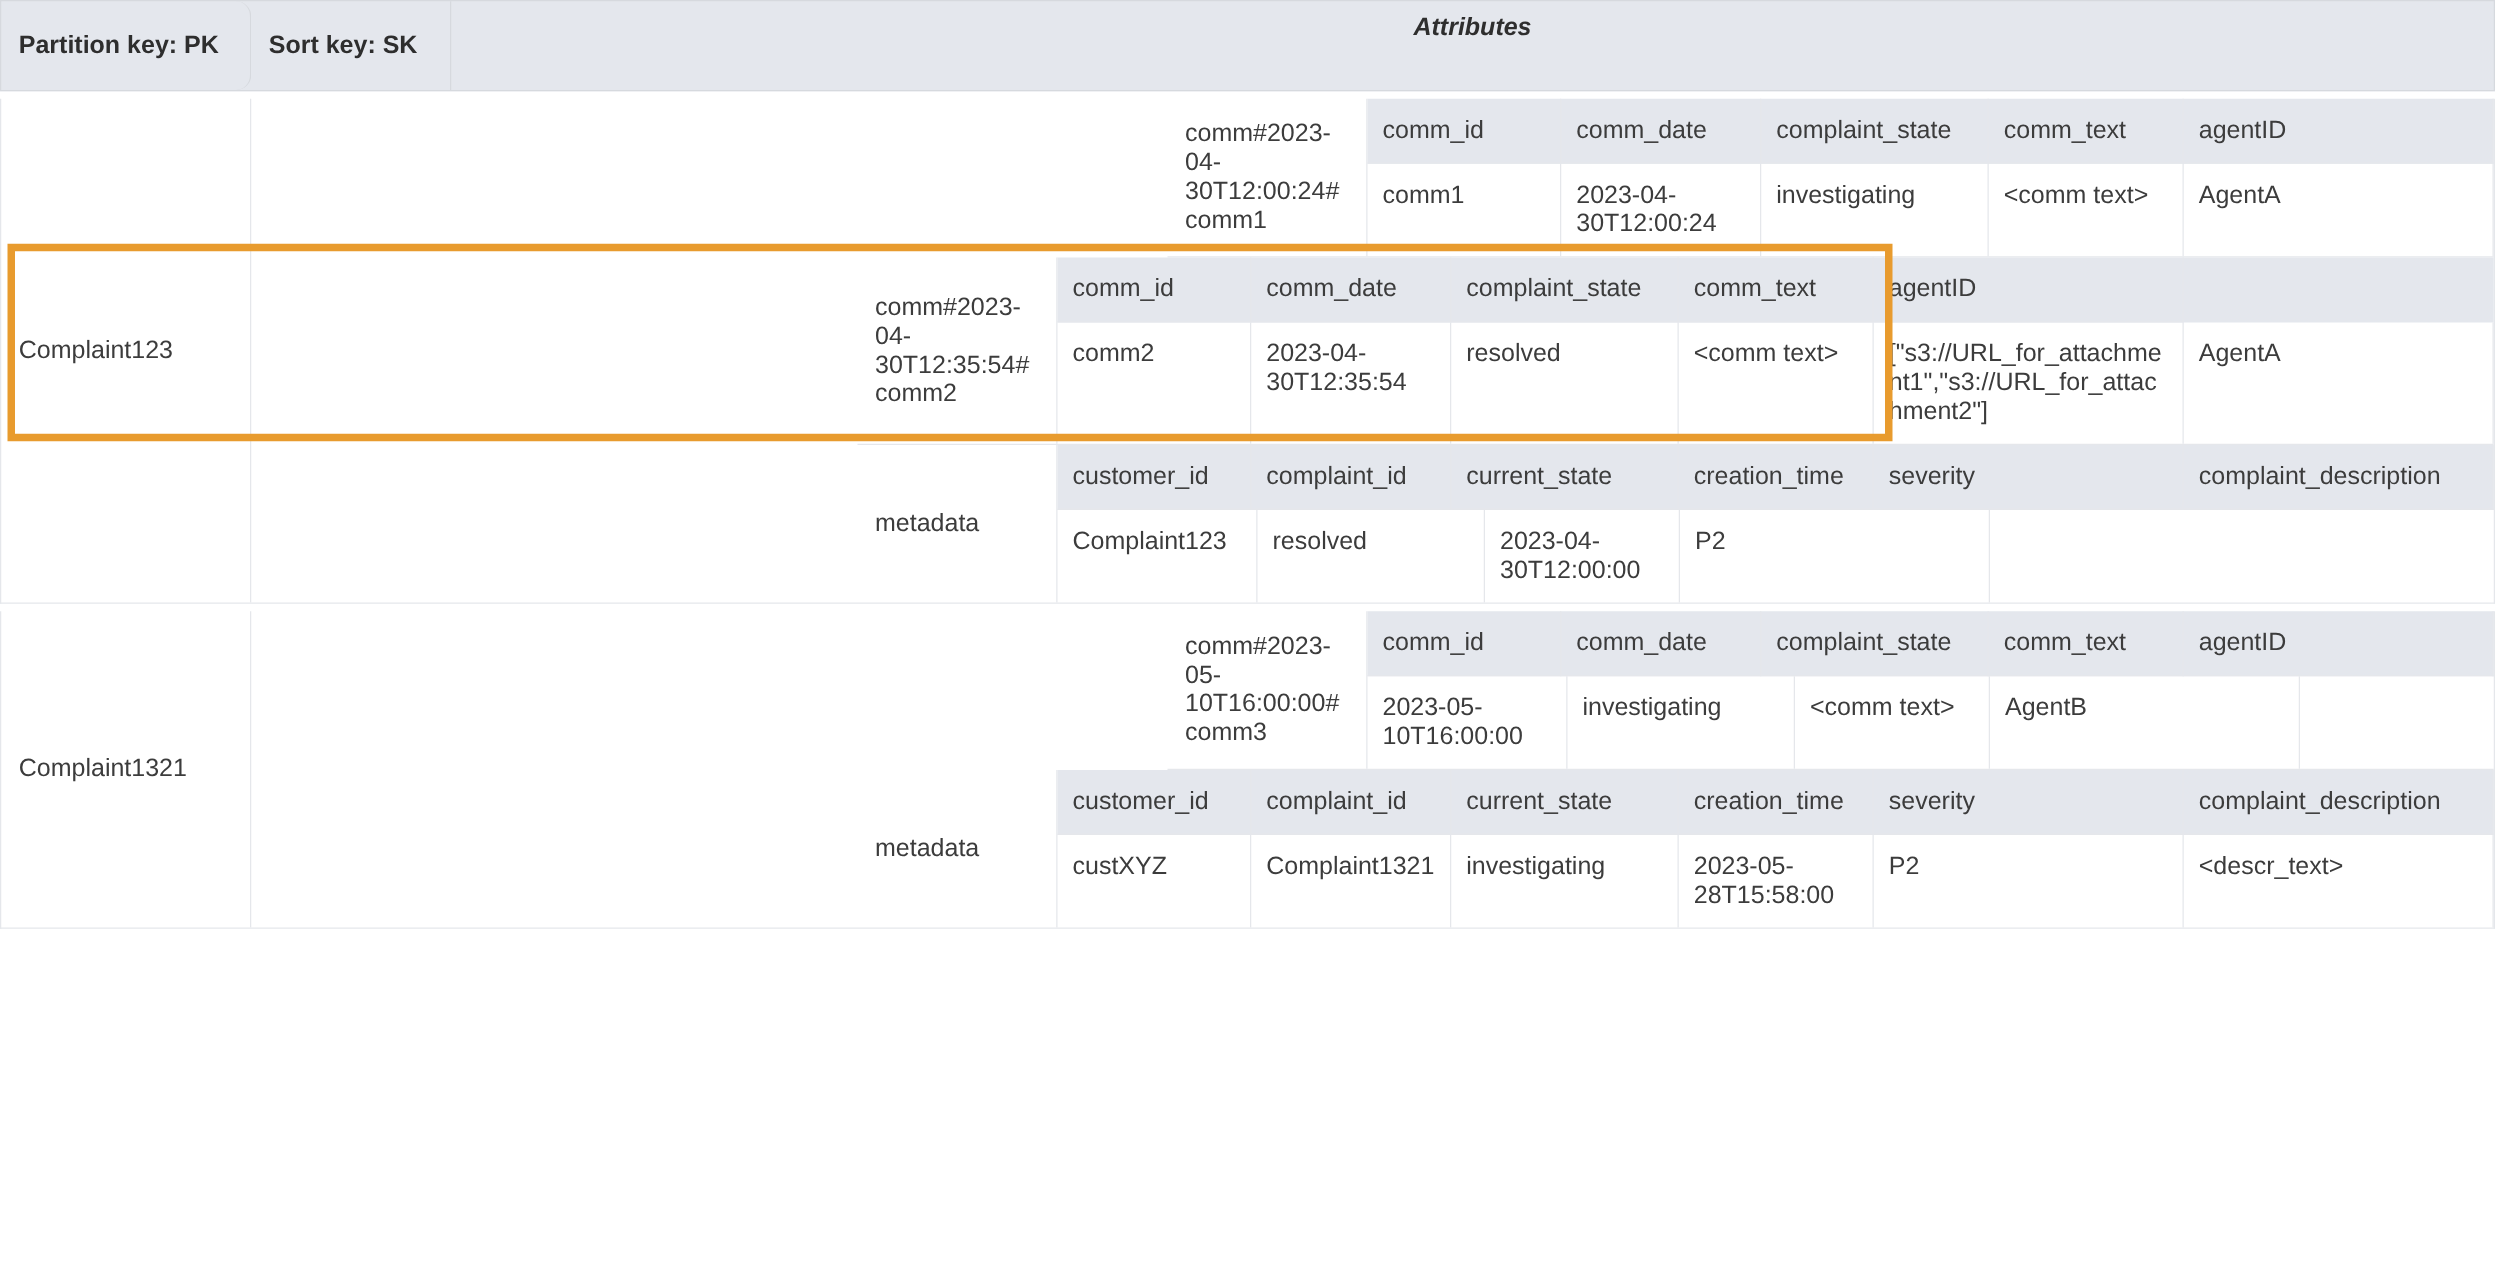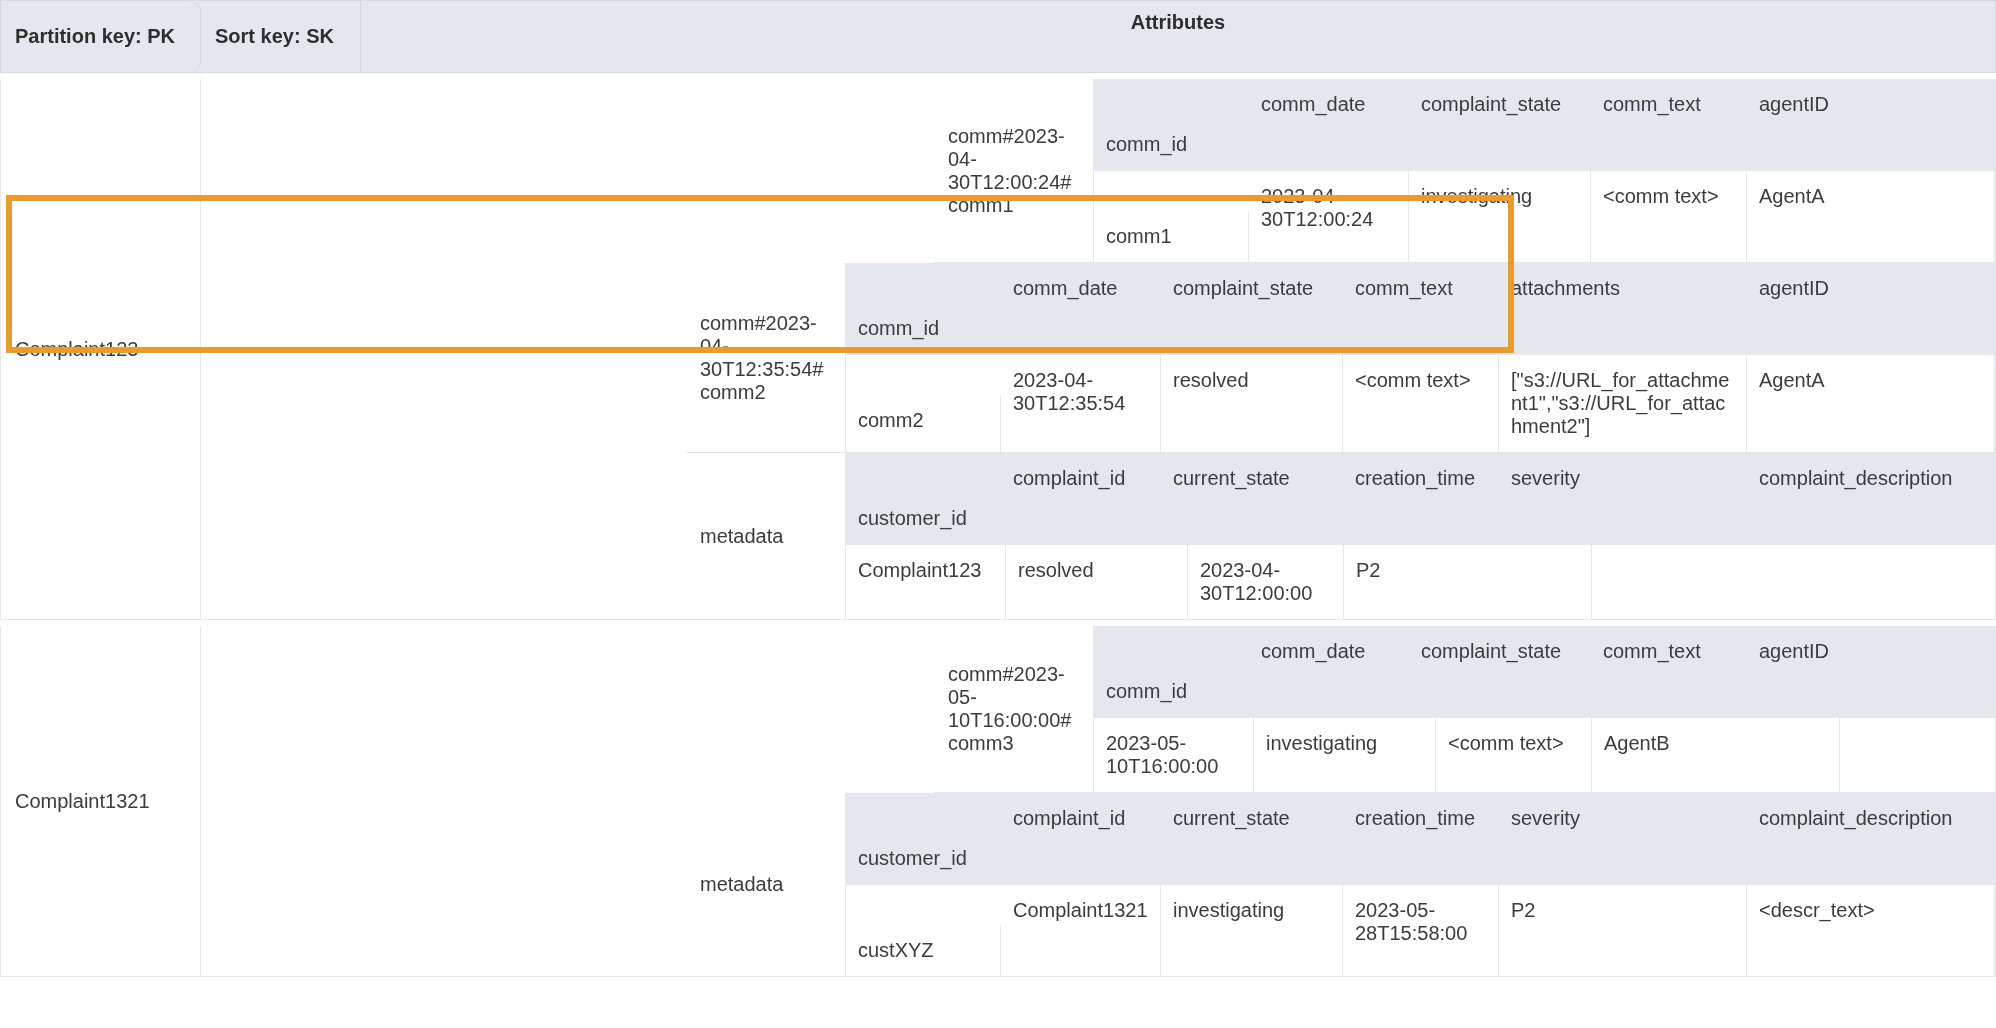--- a/index.html
+++ b/index.html
@@ -12,36 +12,36 @@
     padding: 0;
   }
   .ddb-table { position: relative; }
   .hdr-row, .item-wrap { display: flex; }
   .hdr-row { background: #e4e7ed; border: 1px solid #d6d9de; }
   .col-pk { width: 200px; flex: 0 0 200px; border-radius: 12px; }
   .col-sk { width: 160px; flex: 0 0 160px; }
   .col-attrs { flex: 1 1 auto; }
   .hdr-cell { padding: 24px 14px; font-weight: 600; color: #2e2e2e; border-right: 1px solid #d6d9de; white-space: nowrap; }
   .col-attrs.hdr-cell { text-align: center; border-right: none; position: relative; }
-  .hdr-attrs-label { position: relative; top: -14px; }
+  .hdr-attrs-label { position: relative; top: -14px; font-style: italic; }
 
   .partition-block { display: flex; border: 1px solid #e5e7eb; border-top: none; margin-top: 6px; background: #fff; }
   .pk-cell { width: 200px; flex: 0 0 200px; border-right: 1px solid #e5e7eb; display:flex; align-items:center; padding: 0 14px; word-break: break-word; }
   .items-col { flex: 1 1 auto; display: flex; flex-direction: column; align-items: flex-end; }
   .item-row { display: flex; border-bottom: 1px solid #e5e7eb; }
   .item-row:last-child { border-bottom: none; }
   .sk-cell { width: 160px; flex:0 0 160px; border-right: 1px solid #e5e7eb; display:flex; align-items:center; padding: 14px; word-break: break-word; }
   .attrs-zone { flex:1 1 auto; display:flex; flex-direction:column; }
   .attr-row { display:flex; }
   .attr-head { background:#e4e7ed; }
   .attr-cell { padding: 14px 12px; border-right:1px solid #e5e7eb; border-bottom:1px solid #e5e7eb; word-break: break-word; }
   .attr-row:last-child .attr-cell { border-bottom: none; }
   .highlight-box { position:absolute; border:6px solid #e89b2e; pointer-events:none; }
 
-  .cw0 { width: 155px; flex:0 0 155px;margin-top:40px; }
+  .cw0 { width: 155px; flex:0 0 155px; }
   .cw1 { width: 160px; flex:0 0 160px; }
   .cw2 { width: 182px; flex:0 0 182px; }
   .cw3 { width: 156px; flex:0 0 156px; }
   .cw4 { width: 248px; flex:0 0 248px; }
   .cw5 { width: 248px; flex:0 0 248px; }
 </style>
 </head>
 <body>
 
 <div class="ddb-table">
@@ -75,21 +75,20 @@
             </div>
           </div>
           <div class="item-row">
             <div class="sk-cell">comm#2023-04-30T12:35:54#comm2</div>
             <div class="attrs-zone">
               <div class="attr-row attr-head">
                 <div class="attr-cell cw0">comm_id</div>
                 <div class="attr-cell cw1">comm_date</div>
                 <div class="attr-cell cw2">complaint_state</div>
                 <div class="attr-cell cw3">comm_text</div>
-                <div class="attr-cell cw4">attachments</div>
                 <div class="attr-cell cw5">agentID</div>
               </div>
               <div class="attr-row">
                 <div class="attr-cell cw0">comm2</div>
                 <div class="attr-cell cw1">2023-04-30T12:35:54</div>
                 <div class="attr-cell cw2">resolved</div>
                 <div class="attr-cell cw3">&lt;comm text&gt;</div>
                 <div class="attr-cell cw4">["s3://URL_for_attachment1","s3://URL_for_attachment2"]</div>
                 <div class="attr-cell cw5">AgentA</div>
               </div>

